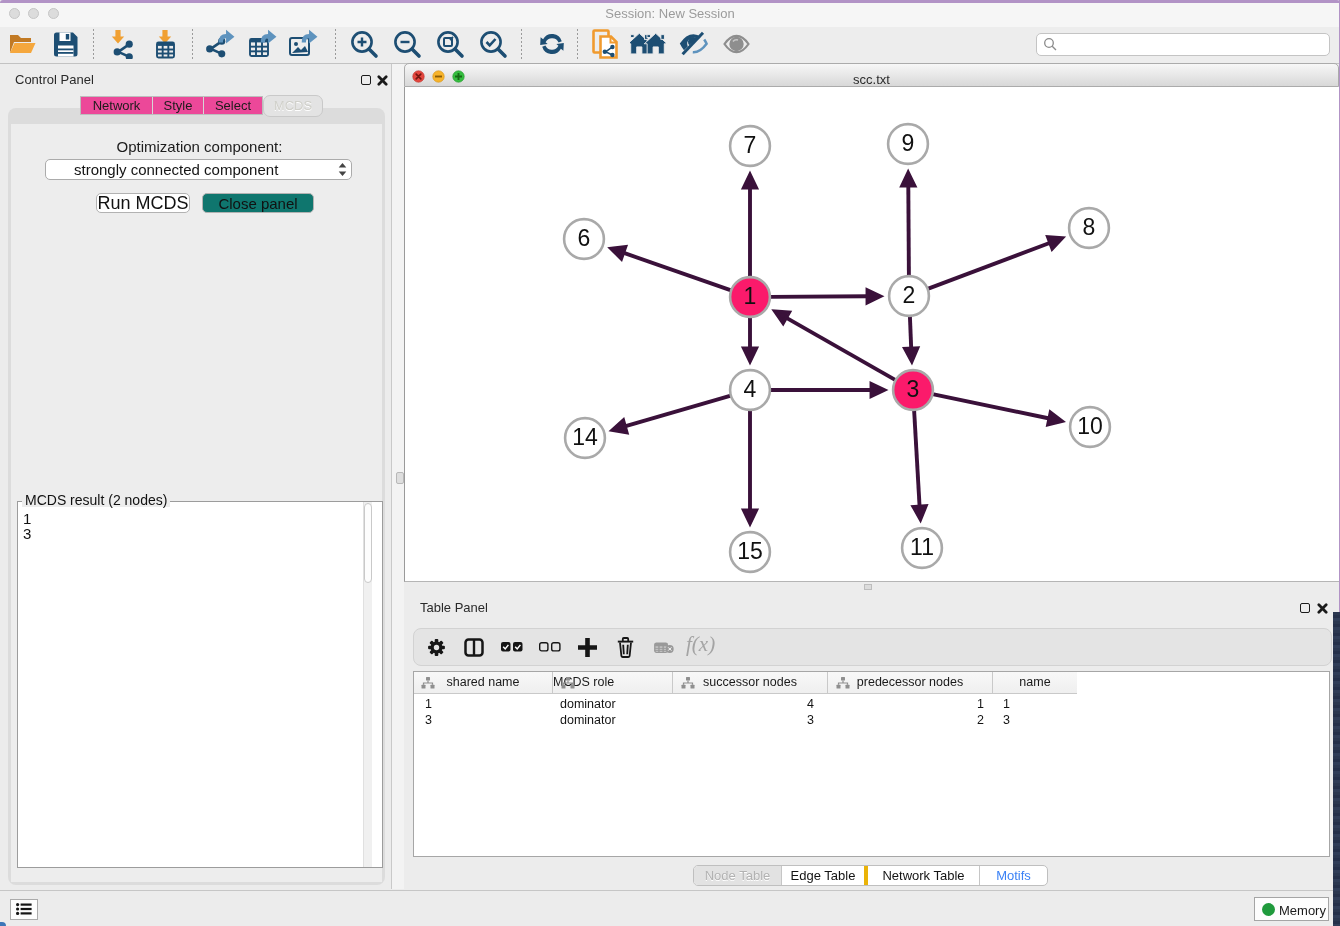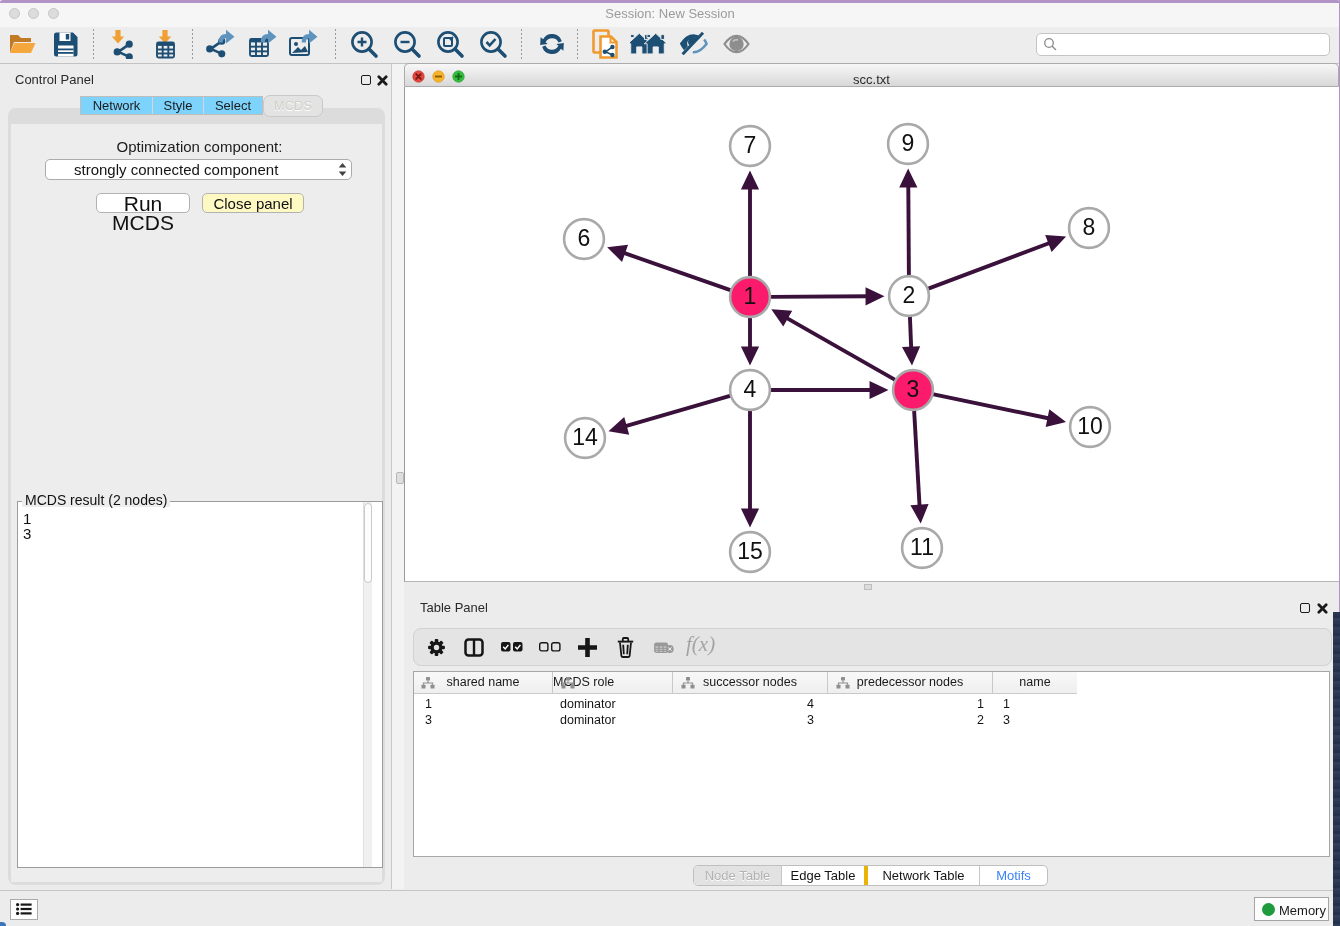--- a/index.html
+++ b/index.html
@@ -158,34 +158,34 @@
 <div class="abs" style="left:15px;top:72px;font-size:13px;color:#2a2a2a">Control Panel</div>
 <div style="position:absolute;left:361px;top:75px;width:10px;height:10px;border:1.6px solid #1a1a1a;border-radius:2px"></div>
 <svg style="position:absolute;left:377px;top:75px" width="11" height="11" viewBox="0 0 12 12">
     <path d="M2 2 L10 10 M10 2 L2 10" stroke="#1a1a1a" stroke-width="3" stroke-linecap="round"></path>
   </svg>
 
 <div class="abs" style="left:8px;top:108px;width:377px;height:777px;background:#dcdcdc;border-radius:8px"></div>
 <div class="abs" style="left:11px;top:124px;width:371px;height:758px;background:#ededed"></div>
 
 <div class="abs" style="left:263px;top:95px;width:60px;height:22px;background:#e3e3e3;border:1px solid #c9c9c9;border-radius:7px"></div>
-<div class="abs" style="left:80px;top:96px;width:183px;height:19px;background:#7dd3fc;border:1px solid #bdbdbd;display:flex">
+<div class="abs" style="left:80px;top:96px;width:183px;height:19px;background:#ec4899;border:1px solid #bdbdbd;display:flex">
   <div style="flex:0 0 72px;border-right:1px solid #d6d6d6;text-align:center;font-size:13px;line-height:17px;color:#1c1c1c">Network</div>
   <div style="flex:0 0 51px;border-right:1px solid #d6d6d6;text-align:center;font-size:13px;line-height:17px;color:#1c1c1c">Style</div>
   <div style="flex:1;text-align:center;font-size:13px;line-height:17px;color:#1c1c1c">Select</div>
 </div>
 <div class="abs" style="left:263px;top:98px;width:60px;text-align:center;font-size:13px;color:#cfcfc9;text-shadow:0 1px 0 #fff">MCDS</div>
 
 <div class="abs" style="left:11px;top:138px;width:377px;text-align:center;font-size:15px;color:#1c1c1c">Optimization component:</div>
 <div class="abs" style="left:45px;top:159px;width:307px;height:21px;background:#fff;border:1px solid #ababab;border-radius:5px;font-size:15px;line-height:20px;color:#141414;padding-left:28px">strongly connected component</div>
 <svg class="abs" style="left:337px;top:163px" width="11" height="13" viewBox="0 0 11 13">
     <path d="M5.5 0 L9.3 4.6 H1.7 Z M5.5 13 L1.7 8.4 H9.3 Z" fill="#444"></path>
   </svg>
-<div class="abs" style="left:96px;top:193px;width:94px;height:20px;background:#fff;border:1px solid #b2b2b2;border-radius:5px;text-align:center;font-size:21px;line-height:19px;color:#111">Run MCDS</div>
-<div class="abs" style="left:202px;top:193px;width:102px;height:20px;background:#fef9c3;border:1px solid #b2b2b2;border-radius:5px;text-align:center;font-size:15px;line-height:19px;color:#111">Close panel</div>
+<div class="abs" style="left:96px;top:193px;width:94px;height:20px;background:#fff;border:1px solid #b2b2b2;border-radius:5px;text-align:center;font-size:18px;line-height:19px;color:#111">Run MCDS</div>
+<div class="abs" style="left:202px;top:193px;width:112px;height:20px;background:#0f766e;border:1px solid #b2b2b2;border-radius:5px;text-align:center;font-size:15px;line-height:19px;color:#111">Close panel</div>
 
 <div class="abs" style="left:17px;top:501px;width:366px;height:367px;background:#fff;border:1px solid #9c9c9c"></div>
 <div class="abs" style="left:22px;top:494px;height:13px;background:#ededed;padding:0 3px;font-size:14px;color:#111;line-height:13px">MCDS result (2 nodes)</div>
 <div class="abs" style="left:23px;top:511px;font-size:15px;color:#111;line-height:15.4px">1<br>3</div>
 <div class="abs" style="left:363px;top:502px;width:9px;height:365px;background:#f0f0f0;border-left:1px solid #e0e0e0"></div>
 <div class="abs" style="left:363.5px;top:503px;width:8px;height:80px;background:#fdfdfd;border:1px solid #c9c9c9;border-radius:4px"></div>
 
 <div class="abs" style="left:391px;top:64px;width:1px;height:825px;background:#c9c9c9"></div>
 <div class="abs" style="left:392px;top:64px;width:12px;height:825px;background:#f3f3f3"></div>
 <div class="abs" style="left:396px;top:472px;width:8px;height:12px;background:#dedede;border:1px solid #b8b8b8;border-radius:2px"></div>

